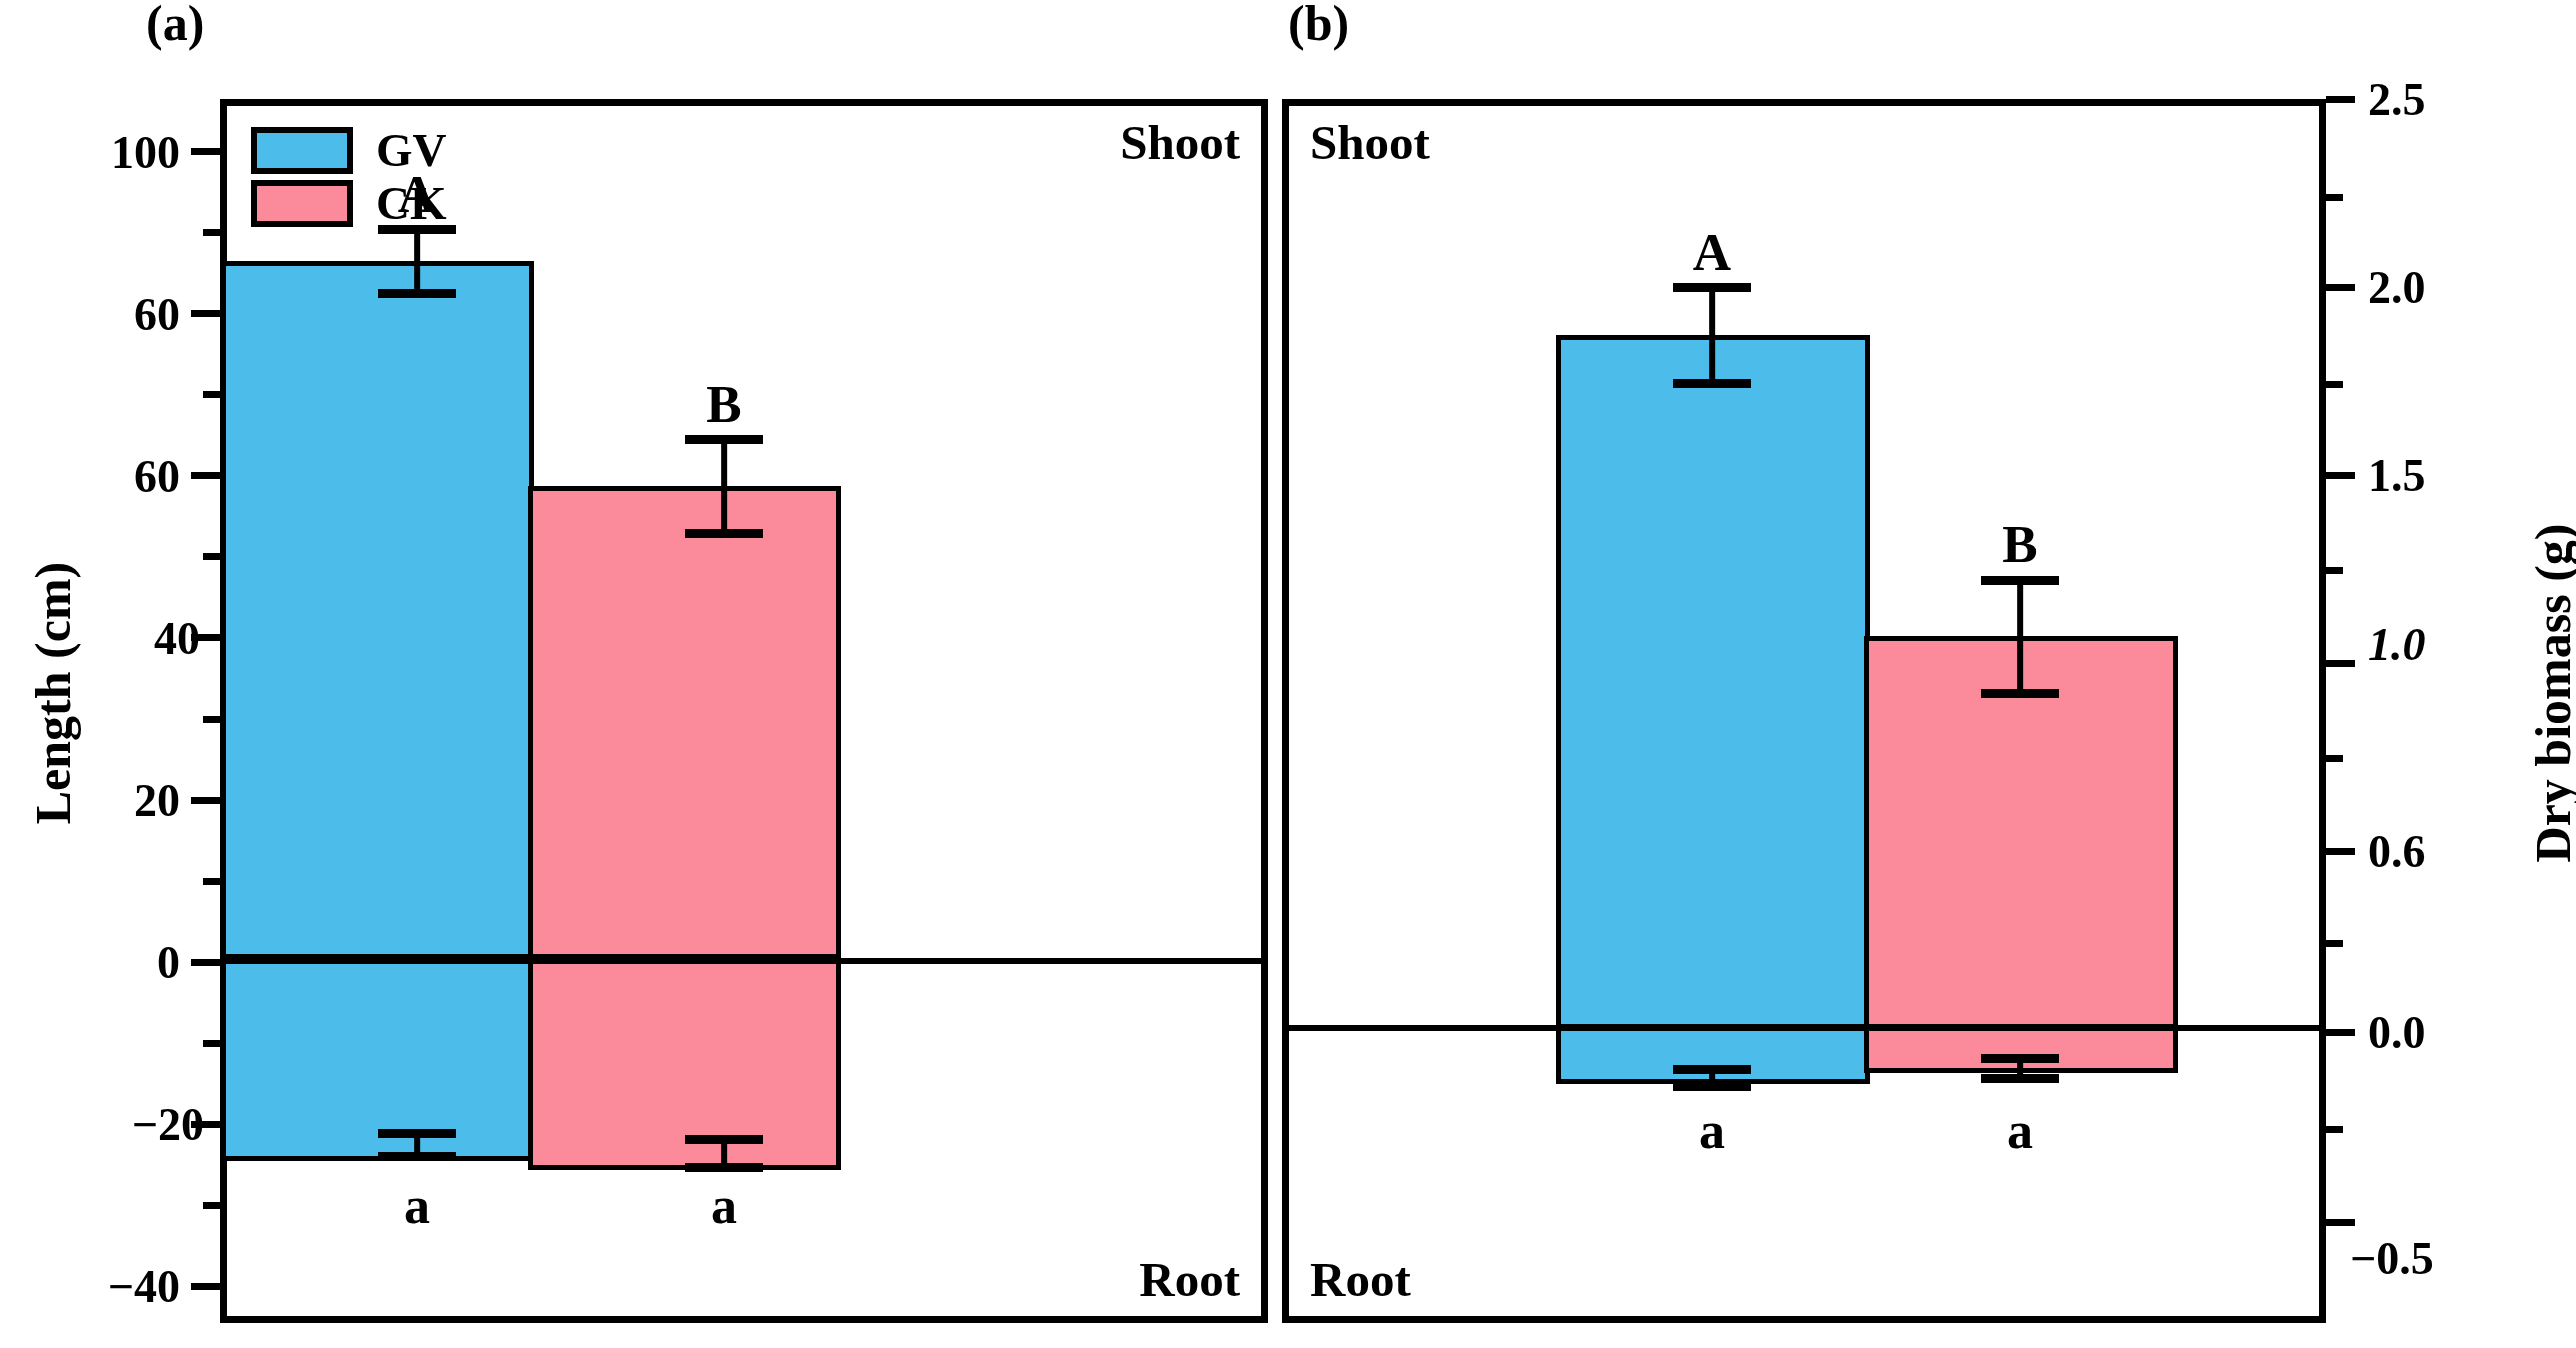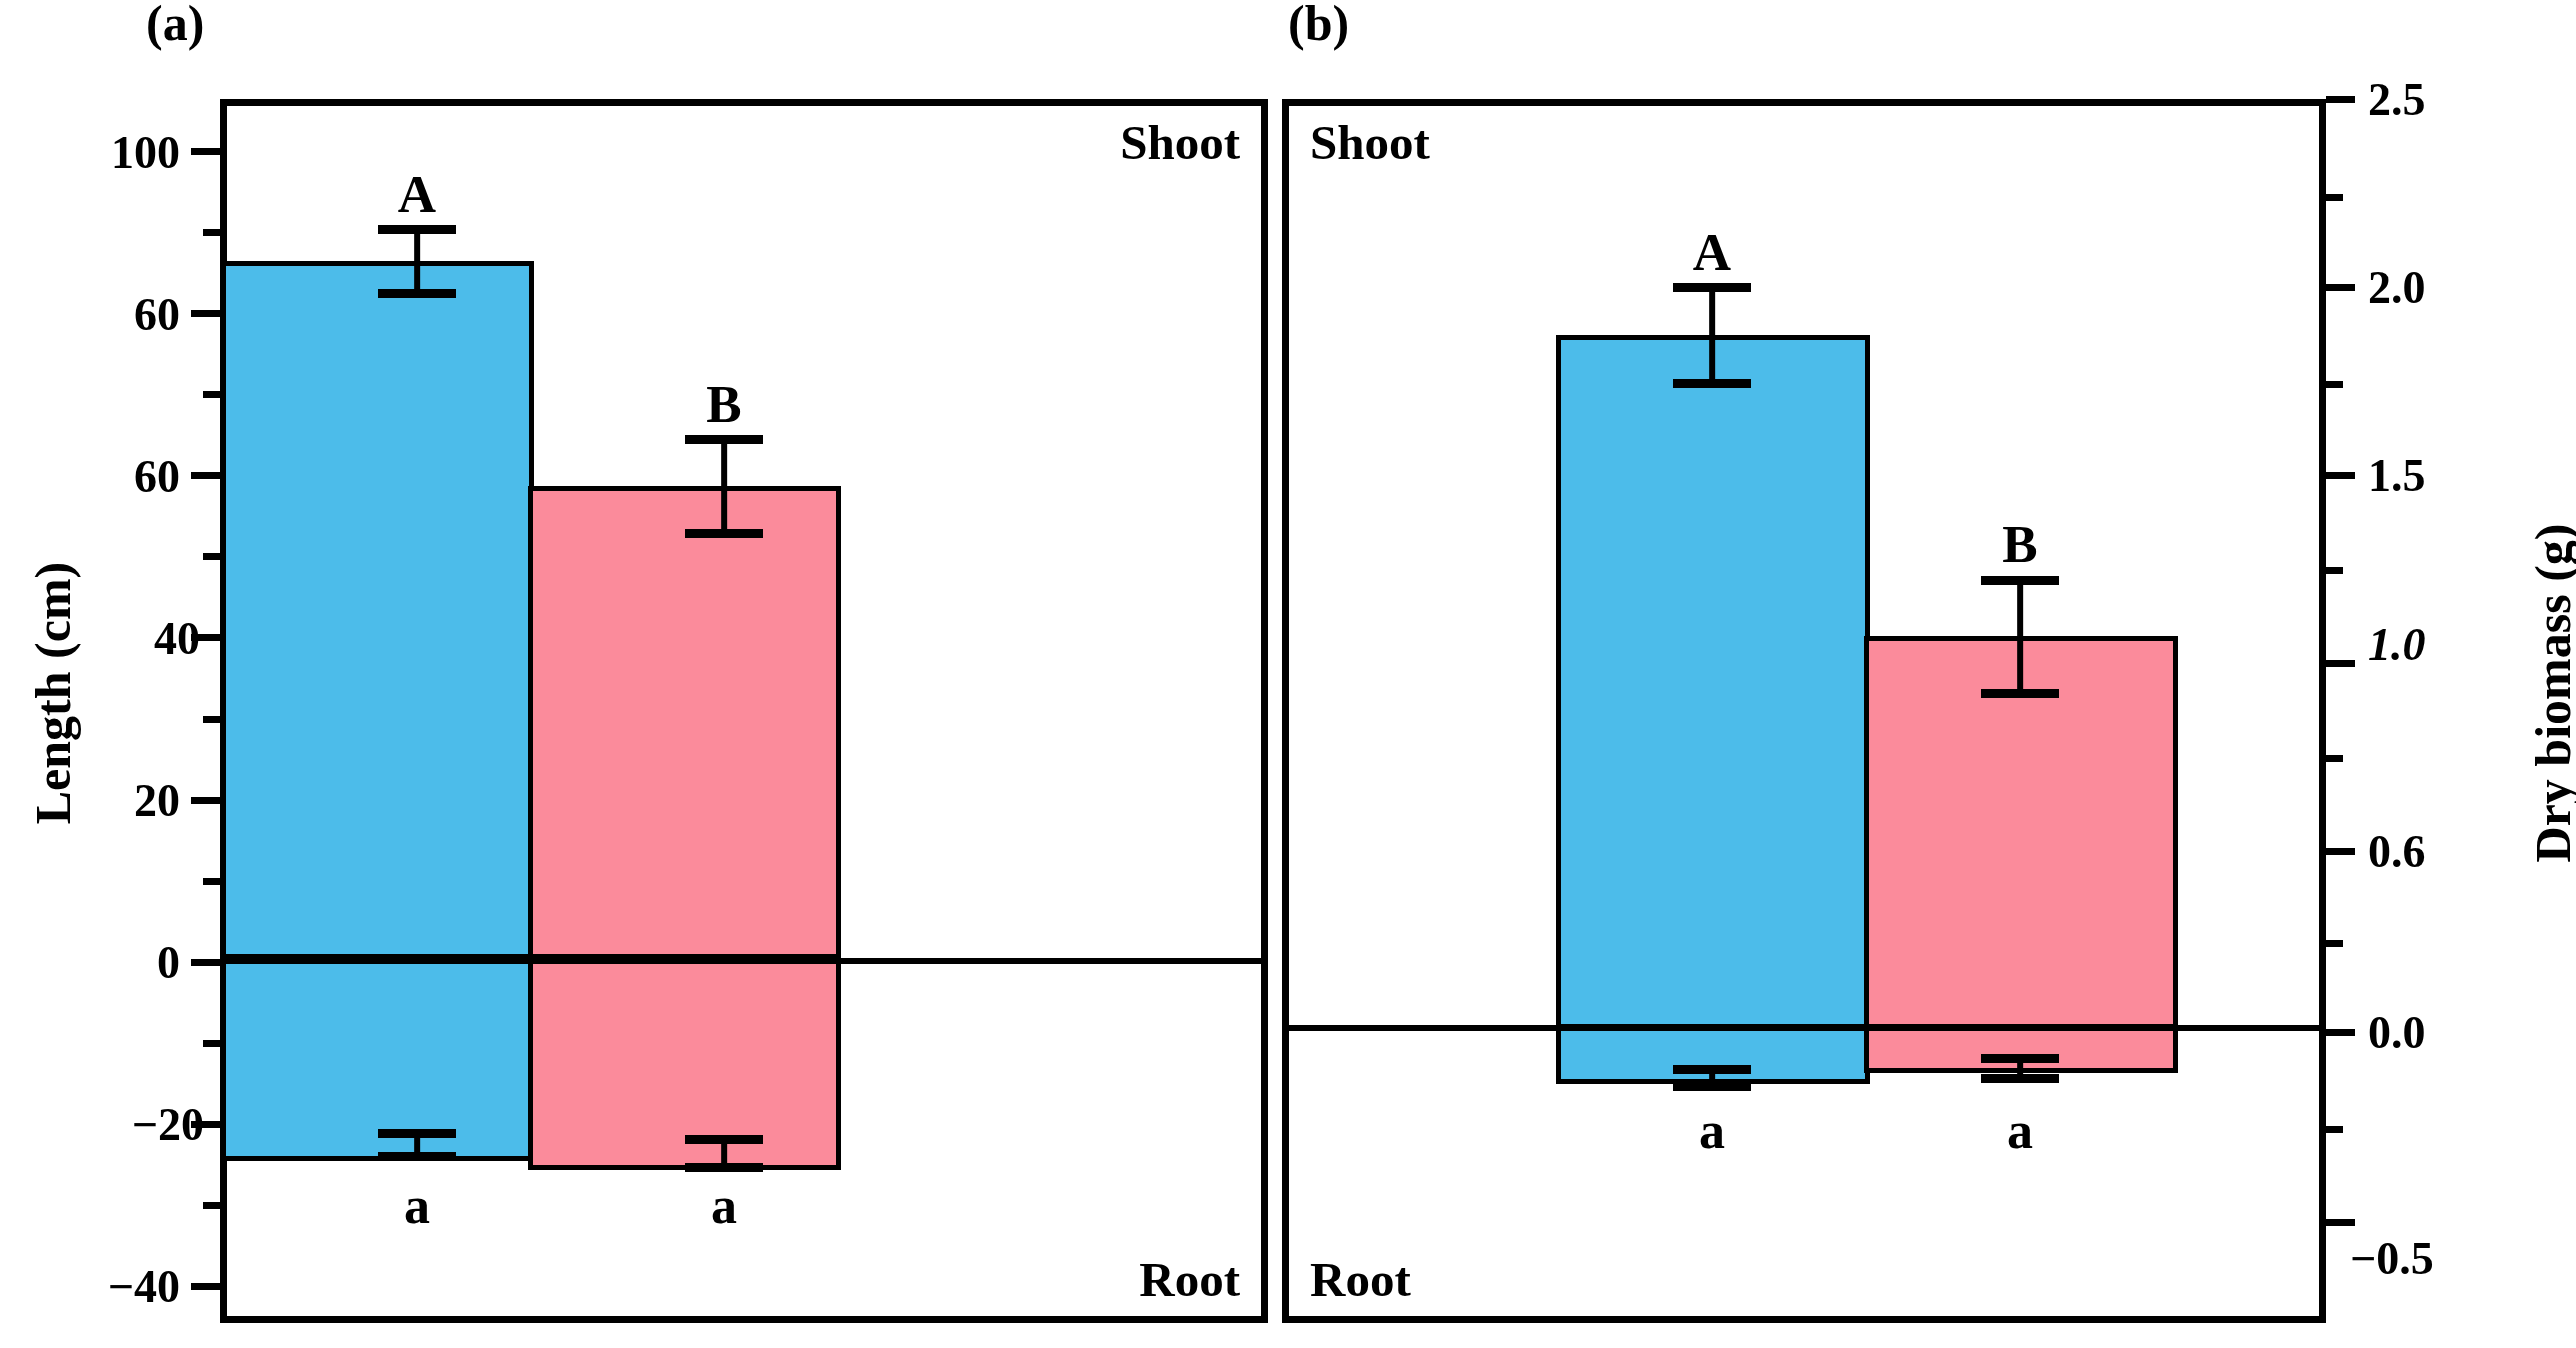--- a/index.html
+++ b/index.html
@@ -133,20 +133,30 @@
   </div>
 
   <div class="axis-title" id="ytitle-right">Dry biomass (g)</div>
 
   <div class="panel" id="panel-a">
     <div class="plotarea">
 
       <div class="corner" style="right:21px;top:8px;">Shoot</div>
       <div class="corner" style="right:21px;bottom:8px;">Root</div>
 
+      <div id="legend" style="position:absolute;left:24px;top:21px;">
+        <div class="legend-row">
+          <div class="legend-swatch gv"></div>
+          <div class="legend-text">GV</div>
+        </div>
+        <div class="legend-row">
+          <div class="legend-swatch ck"></div>
+          <div class="legend-text">CK</div>
+        </div>
+      </div>
 
       <div class="bar gv" style="left:-5.7px;top:155px;width:313px;height:705px;"></div>
       <div class="bar ck" style="left:301px;top:380px;width:313px;height:480px;"></div>
 
       <div class="bar gv" style="left:-5.7px;top:848px;width:313px;height:207px;"></div>
       <div class="bar ck" style="left:301px;top:848px;width:313px;height:216px;"></div>
 
       <div class="zeroline" style="left:-7.3px;top:852px;width:1048px;"></div>
 
       <div class="ebar" style="left:151px;top:119px;width:78px;height:73px;">

